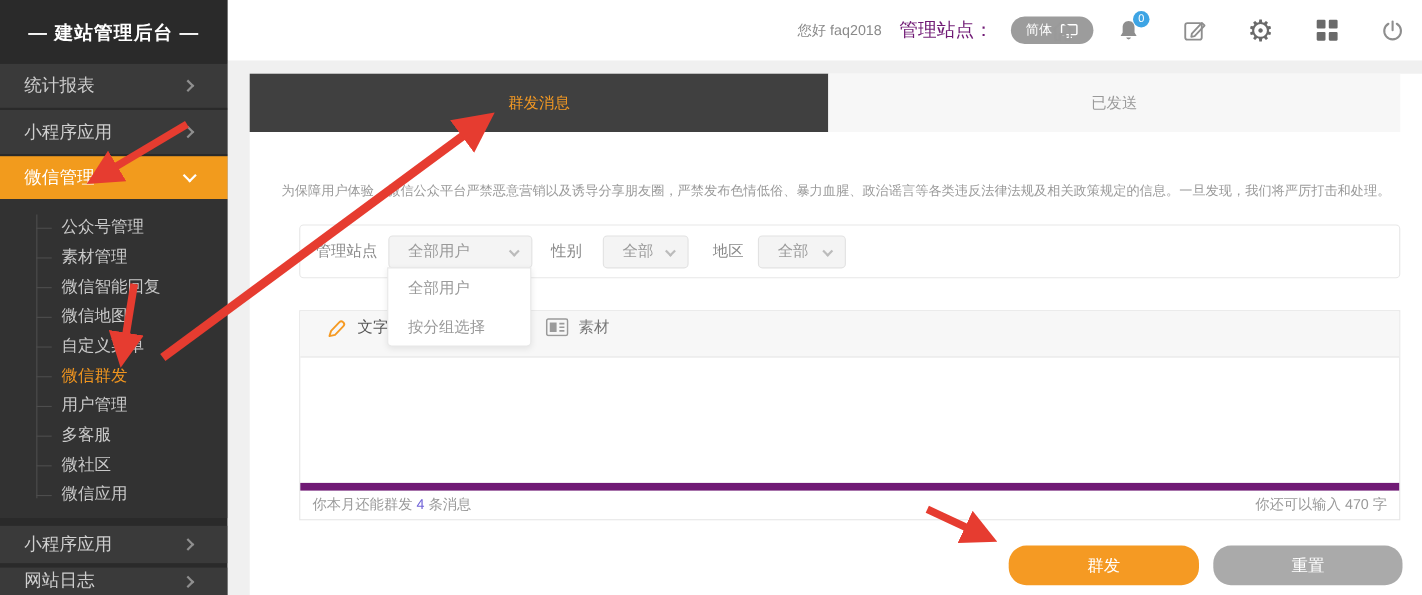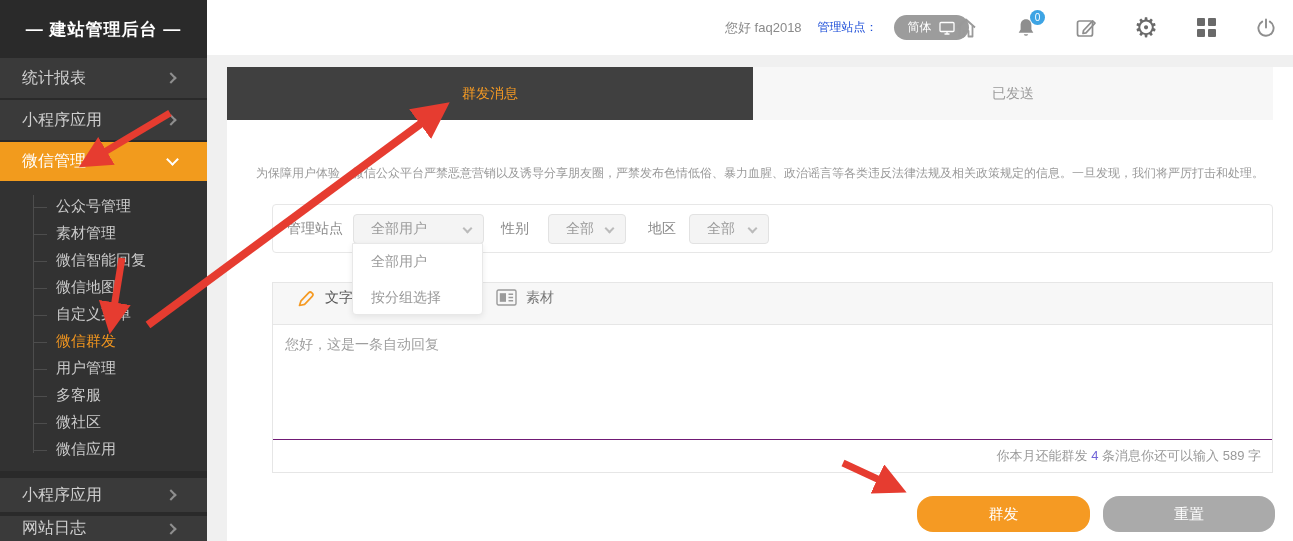--- a/index.html
+++ b/index.html
@@ -25,21 +25,21 @@
   .sub-item::before { content:""; position:absolute; left:33px; top:50%; width:14px; height:1px; background:#4d4d4d; }
   .sub-item.active { color:#f0951f; }
   .sb-bottom1 { position:absolute; top:478px; left:0; width:207px; height:34px; }
   .sb-bottom2 { position:absolute; top:516px; left:0; width:207px; height:25px; }
   .sb-bottom1 .sb-item, .sb-bottom2 .sb-item { height:100%; border-bottom:0; }
 
   
   .header { position:absolute; left:207px; top:0; width:1086px; height:55px; background:#fff; }
   .hdr-text { position:absolute; left:518px; top:0; height:55px; display:flex; align-items:center; gap:16px; }
   .greeting { color:#8a8a8a; font-size:13px; }
-  .site-label { color:#1d4ed8; font-size:12px; }
+  .site-label { color:#701a75; font-size:17px; }
   .lang-pill { display:flex; align-items:center; gap:7px; background:#9c9c9c; color:#fff;
     border:none; border-radius:13px; height:25px; padding:0 14px; font-size:12px; cursor:pointer;
     font-family:inherit; }
   .hdr-icons { position:absolute; right:14px; top:0; height:55px; display:flex; align-items:center; gap:34px; }
   .hicon { position:relative; width:26px; height:26px; display:flex; align-items:center; justify-content:center; cursor:pointer; }
   .badge { position:absolute; top:-5px; right:-6px; min-width:15px; height:15px; border-radius:8px;
     background:#3da4e4; color:#fff; font-size:10px; display:flex; align-items:center; justify-content:center; padding:0 3px; }
   .gear-glyph { font-size:27px; color:#6a6a6a; line-height:26px; }
   .grid-icon { display:grid; grid-template-columns:8px 8px; grid-template-rows:8px 8px; gap:3px; }
   .grid-icon i { background:#6a6a6a; border-radius:1px; }
@@ -68,22 +68,22 @@
 
   .editor-box { position:absolute; left:272px; top:282px; width:1001px; height:191px;
     background:#fff; border:1px solid #e6e6e6; }
   .toolbar { position:absolute; left:0; top:0; right:0; height:42px; background:#f7f7f7; border-bottom:1px solid #e6e6e6; }
   .tb-item { position:absolute; top:6px; height:41px; display:flex; align-items:flex-start; gap:9px;
     font-size:14px; cursor:pointer; }
   .tb-text { left:23px; color:#555; }
   .tb-material { left:223px; color:#777; }
   .msg-area { position:absolute; left:0; top:42px; right:0; height:116px; padding:11px 12px;
     color:#9e9e9e; font-size:14px; cursor:text; }
-  .status-row { position:absolute; left:0; bottom:0; right:0; height:33px; border-top:1px solid #701a75;
-    display:flex; align-items:center; justify-content:flex-end; padding:0 11px; color:#9a9a9a; font-size:13px; }
+  .status-row { position:absolute; left:0; bottom:0; right:0; height:33px; border-top:7px solid #701a75;
+    display:flex; align-items:center; justify-content:space-between; padding:0 11px; color:#9a9a9a; font-size:13px; }
   .quota-count { color:#7265d8; }
 
   .btn { position:absolute; top:496px; height:36px; border:none; border-radius:16px;
     color:#fff; font-size:15px; cursor:pointer; font-family:inherit; }
   .btn-send { left:917px; width:173px; background:#f59a23; }
   .btn-reset { left:1103px; width:172px; background:#aaaaaa; }
 
   .arrows { position:absolute; left:0; top:0; width:1293px; height:541px; z-index:50; pointer-events:none; }
 </style>
 </head>
@@ -233,24 +233,23 @@
       </div>
       <div class="tb-item tb-material">
         <svg width="21" height="17" viewBox="0 0 21 17" fill="none" stroke="#9a9a9a" stroke-width="1.4">
           <rect x="1" y="1" width="19" height="15" rx="1.5"></rect>
           <rect x="3.8" y="4.2" width="6.2" height="8.6" fill="#9a9a9a" stroke="none"></rect>
           <path d="M12.5 5.2h4.6M12.5 8.5h4.6M12.5 11.8h4.6"></path>
         </svg>
         <span>素材</span>
       </div>
     </div>
-    <div class="msg-area">您好，这是一条自动回复</div>
     <div class="status-row">
       <span><span>你本月还能群发 </span><span class="quota-count">4</span><span> 条消息</span></span>
-      <span><span>你还可以输入 </span><span>589</span><span> 字</span></span>
+      <span><span>你还可以输入 </span><span>470</span><span> 字</span></span>
     </div>
   </div>
 
   <button class="btn btn-send">群发</button>
   <button class="btn btn-reset">重置</button>
 
   <svg class="arrows" viewBox="0 0 1293 541">
     <defs>
       <marker id="ah" markerWidth="4.6" markerHeight="4.6" refX="3.4" refY="2.3" orient="auto">
         <path d="M0,0 L4.6,2.3 L0,4.6 Z" fill="#e63c30"></path>

